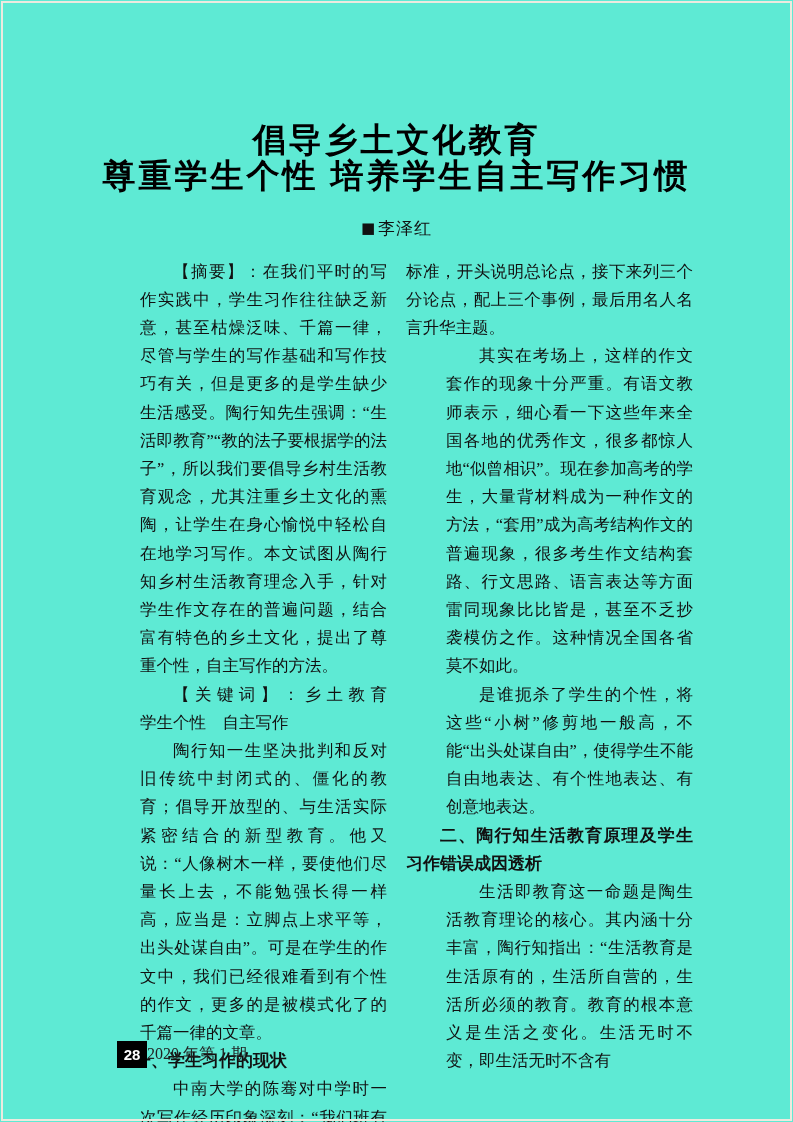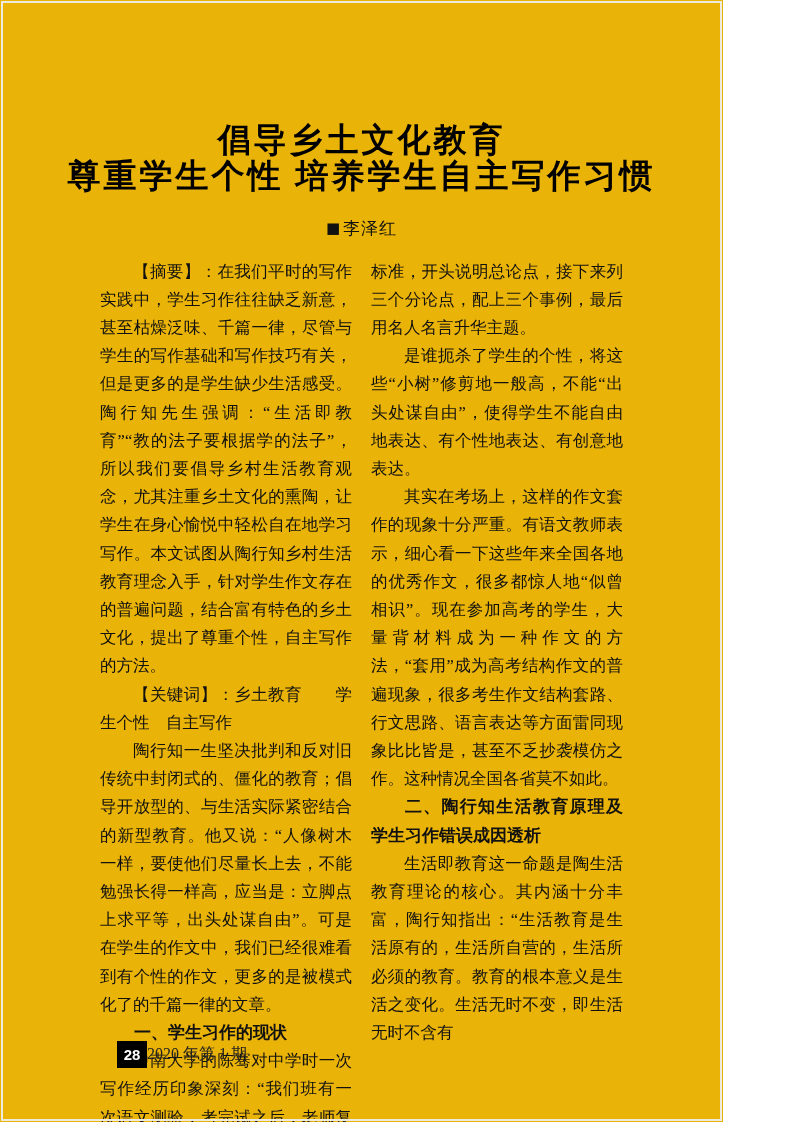--- a/index.html
+++ b/index.html
@@ -2,23 +2,23 @@
 <html><head>
 <meta charset="utf-8">
 <style>
   html, body {
     margin: 0;
     padding: 0;
     background: #ffffff;
   }
   .page {
     position: relative;
-    width: 723px;
+    width: 793px;
     height: 1122px;
-    background: #eab308;
+    background: #5eead4;
     font-family: "Liberation Serif", "DejaVu Serif", serif;
     color: #111;
     overflow: hidden;
   }
   .page-border {
     position: absolute;
     inset: 1px;
     border: 2px solid #edeadf;
     pointer-events: none;
   }
@@ -58,20 +58,21 @@
     width: 287px;
     font-size: 16.5px;
     line-height: 28.2px;
     text-align: justify;
   }
   .para {
     margin: 0;
   }
   .para.indent {
     text-indent: 2em;
+    margin-left: 40px;
   }
   .para.heading {
     font-family: "Liberation Sans", "DejaVu Sans", sans-serif;
     font-weight: bold;
     text-indent: 2em;
     font-size: 17px;
   }
   .footer {
     position: absolute;
     left: 117px;
@@ -112,22 +113,22 @@
   <div class="columns">
     <div class="col">
         <p class="para body indent">【摘要】：在我们平时的写作实践中，学生习作往往缺乏新意，甚至枯燥泛味、千篇一律，尽管与学生的写作基础和写作技巧有关，但是更多的是学生缺少生活感受。陶行知先生强调：“生活即教育”“教的法子要根据学的法子”，所以我们要倡导乡村生活教育观念，尤其注重乡土文化的熏陶，让学生在身心愉悦中轻松自在地学习写作。本文试图从陶行知乡村生活教育理念入手，针对学生作文存在的普遍问题，结合富有特色的乡土文化，提出了尊重个性，自主写作的方法。</p>
         <p class="para body indent">【关键词】：乡土教育　　学生个性　自主写作</p>
         <p class="para body indent">陶行知一生坚决批判和反对旧传统中封闭式的、僵化的教育；倡导开放型的、与生活实际紧密结合的新型教育。他又说：“人像树木一样，要使他们尽量长上去，不能勉强长得一样高，应当是：立脚点上求平等，出头处谋自由”。可是在学生的作文中，我们已经很难看到有个性的作文，更多的是被模式化了的千篇一律的文章。</p>
         <p class="para heading">一、学生习作的现状</p>
         <p class="para body indent">中南大学的陈骞对中学时一次写作经历印象深刻：“我们班有一次语文测验，考完试之后，老师复印了 49 分以上的优秀作文发给我们，结果大家用的都是差不多的事例，6 篇作文中，李白被夸了 4 次，屈原被夸了 3 次，岳飞被夸了 3 次，外带秦桧被批斗了两次。”陈骞说，无论是什么作文，都采用同样的模式，遵循凤头、猪肚、豹尾的</p>
       </div>
     <div class="col">
         <p class="para body">标准，开头说明总论点，接下来列三个分论点，配上三个事例，最后用名人名言升华主题。</p>
+        <p class="para body indent">其实在考场上，这样的作文套作的现象十分严重。有语文教师表示，细心看一下这些年来全国各地的优秀作文，很多都惊人地“似曾相识”。现在参加高考的学生，大量背材料成为一种作文的方法，“套用”成为高考结构作文的普遍现象，很多考生作文结构套路、行文思路、语言表达等方面雷同现象比比皆是，甚至不乏抄袭模仿之作。这种情况全国各省莫不如此。</p>
         <p class="para body indent">是谁扼杀了学生的个性，将这些“小树”修剪地一般高，不能“出头处谋自由”，使得学生不能自由地表达、有个性地表达、有创意地表达。</p>
-        <p class="para body indent">其实在考场上，这样的作文套作的现象十分严重。有语文教师表示，细心看一下这些年来全国各地的优秀作文，很多都惊人地“似曾相识”。现在参加高考的学生，大量背材料成为一种作文的方法，“套用”成为高考结构作文的普遍现象，很多考生作文结构套路、行文思路、语言表达等方面雷同现象比比皆是，甚至不乏抄袭模仿之作。这种情况全国各省莫不如此。</p>
         <p class="para heading">二、陶行知生活教育原理及学生习作错误成因透析</p>
         <p class="para body indent">生活即教育这一命题是陶生活教育理论的核心。其内涵十分丰富，陶行知指出：“生活教育是生活原有的，生活所自营的，生活所必须的教育。教育的根本意义是生活之变化。生活无时不变，即生活无时不含有</p>
       </div>
   </div>
 
   <div class="footer">
     <div class="page-number-box">28</div>
     <div class="issue-label">2020 年第 1 期</div>
   </div>
 </div>

